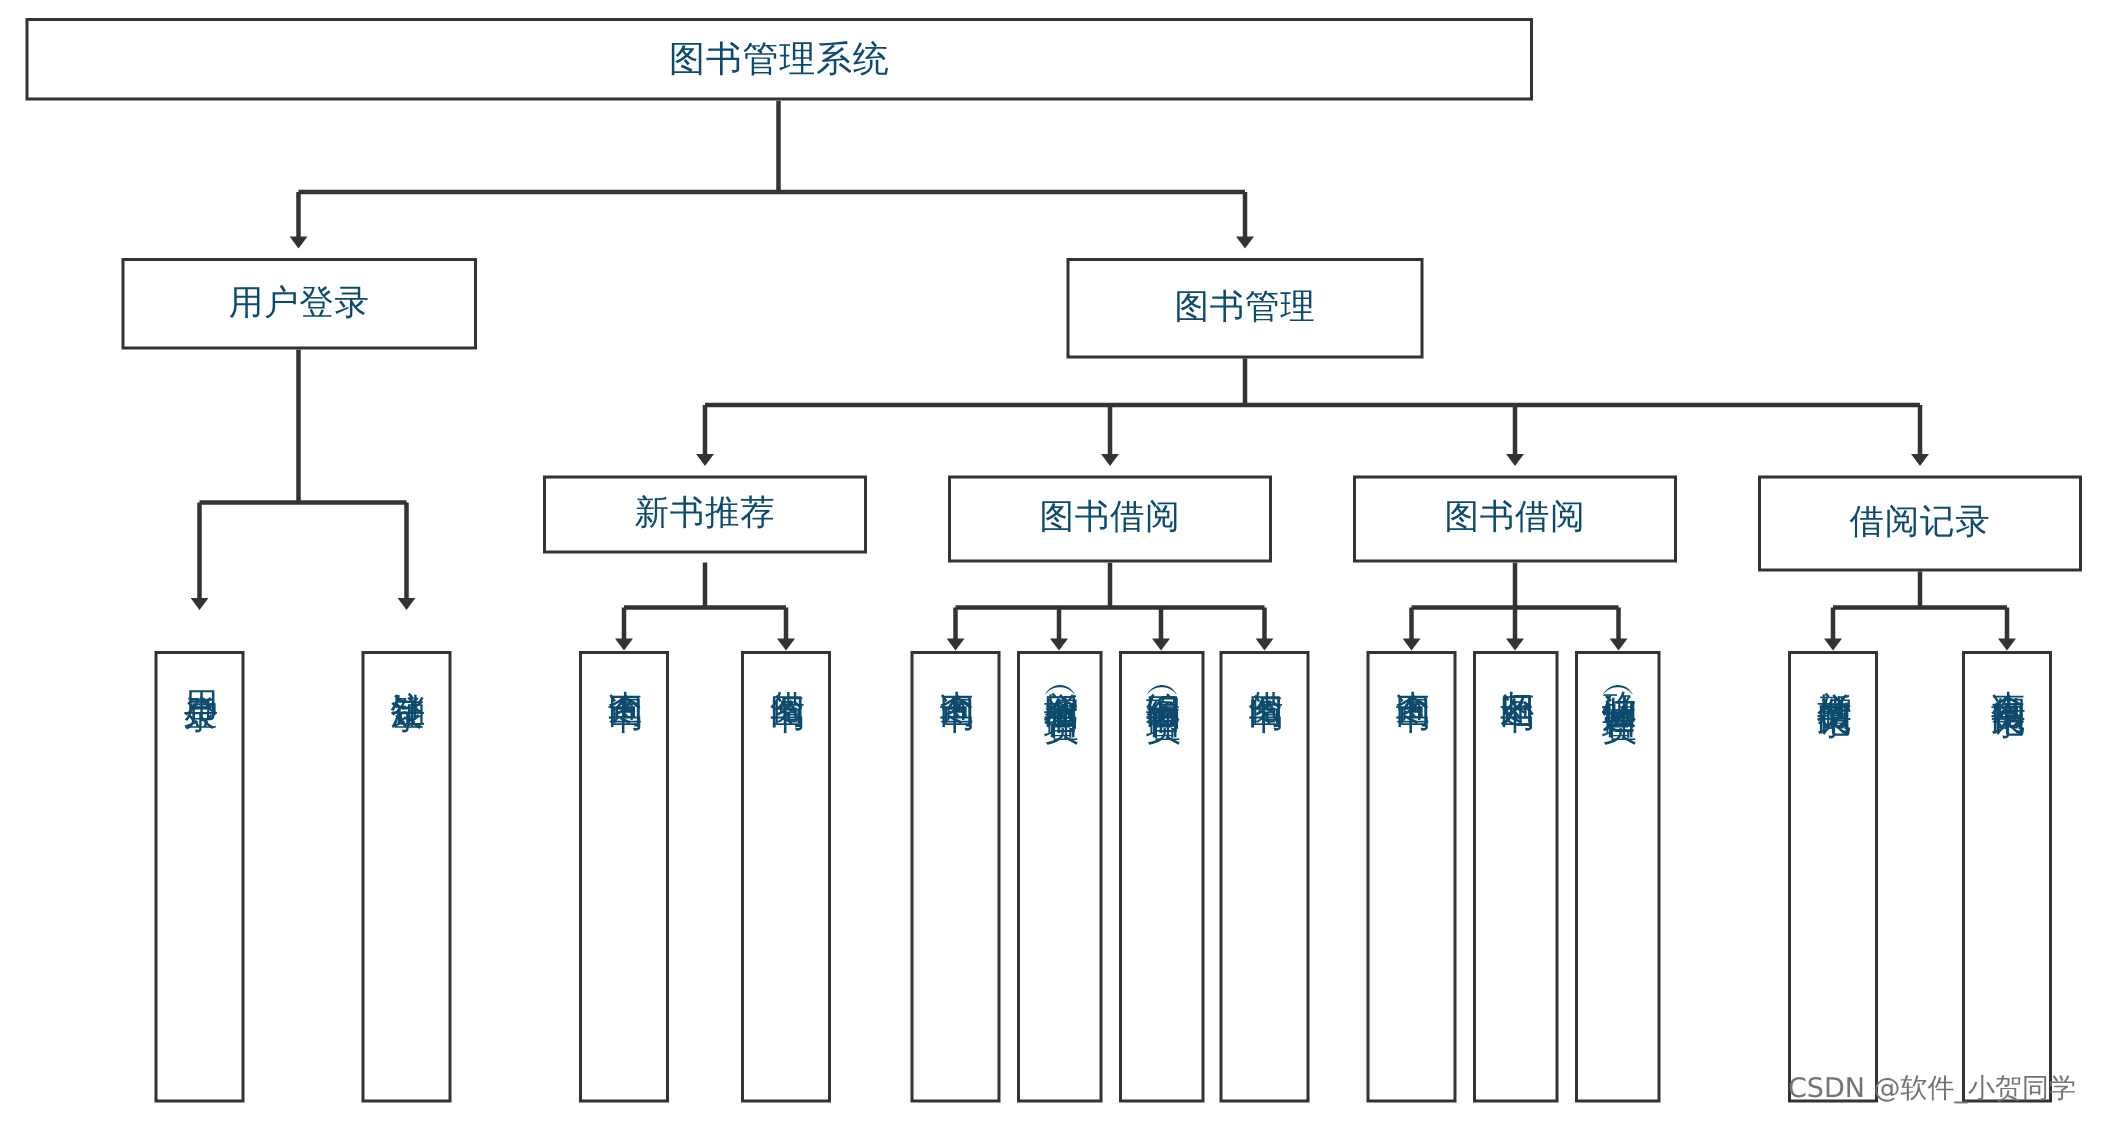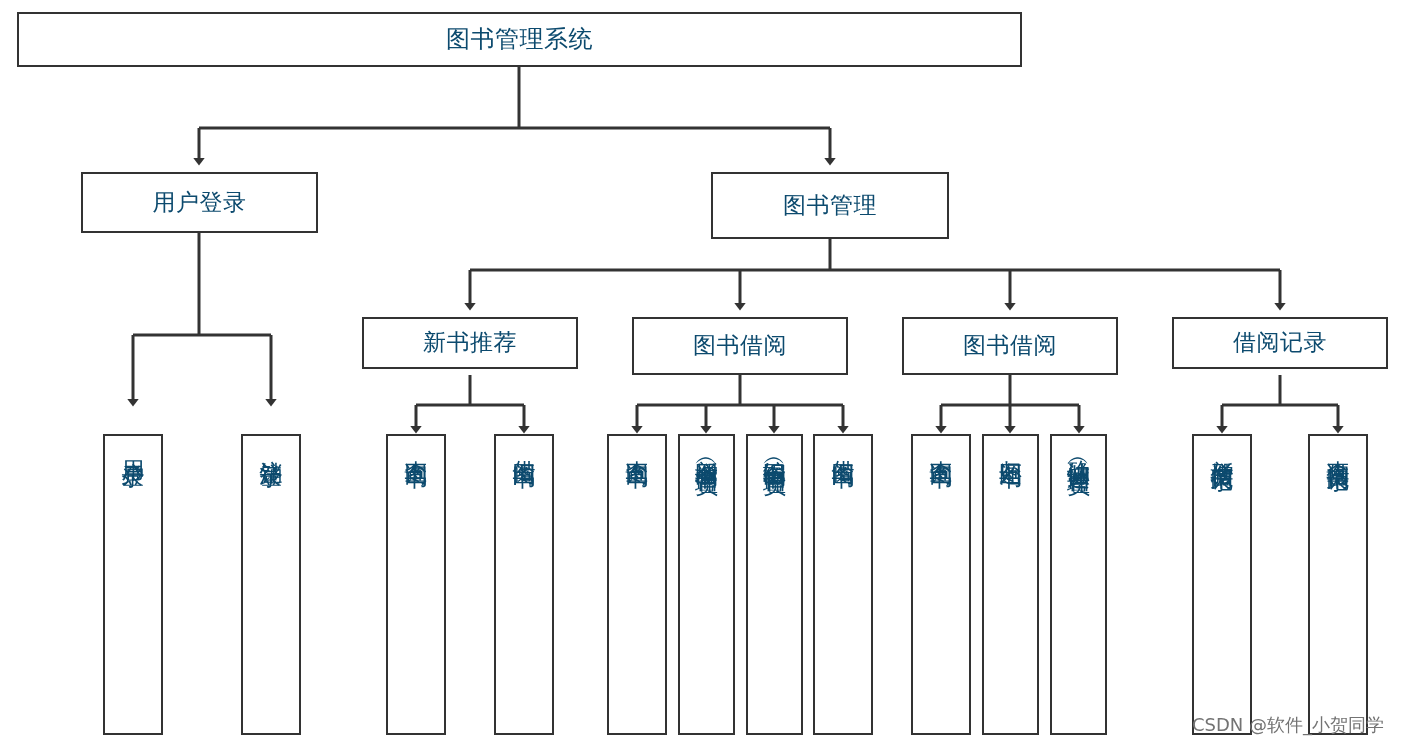--- a/index.html
+++ b/index.html
@@ -140,21 +140,21 @@
 
   <div class="node horizontal" style="left:362px; top:317px; width:216px; height:52px;">
     <span class="node-label">新书推荐</span>
   </div>
   <div class="node horizontal" style="left:632px; top:317px; width:216px; height:58px;">
     <span class="node-label">图书借阅</span>
   </div>
   <div class="node horizontal" style="left:902px; top:317px; width:216px; height:58px;">
     <span class="node-label">图书借阅</span>
   </div>
-  <div class="node horizontal" style="left:1172px; top:317px; width:216px; height:52px;">
+  <div class="node horizontal" style="left:1172px; top:317px; width:216px; height:64px;">
     <span class="node-label">借阅记录</span>
   </div>
 
   <div class="node vertical" style="left:103px; top:434px; width:60px; height:301px;">
     <span class="node-label">用户登录</span>
   </div>
   <div class="node vertical" style="left:241px; top:434px; width:60px; height:301px;">
     <span class="node-label">注销登录</span>
   </div>
 

